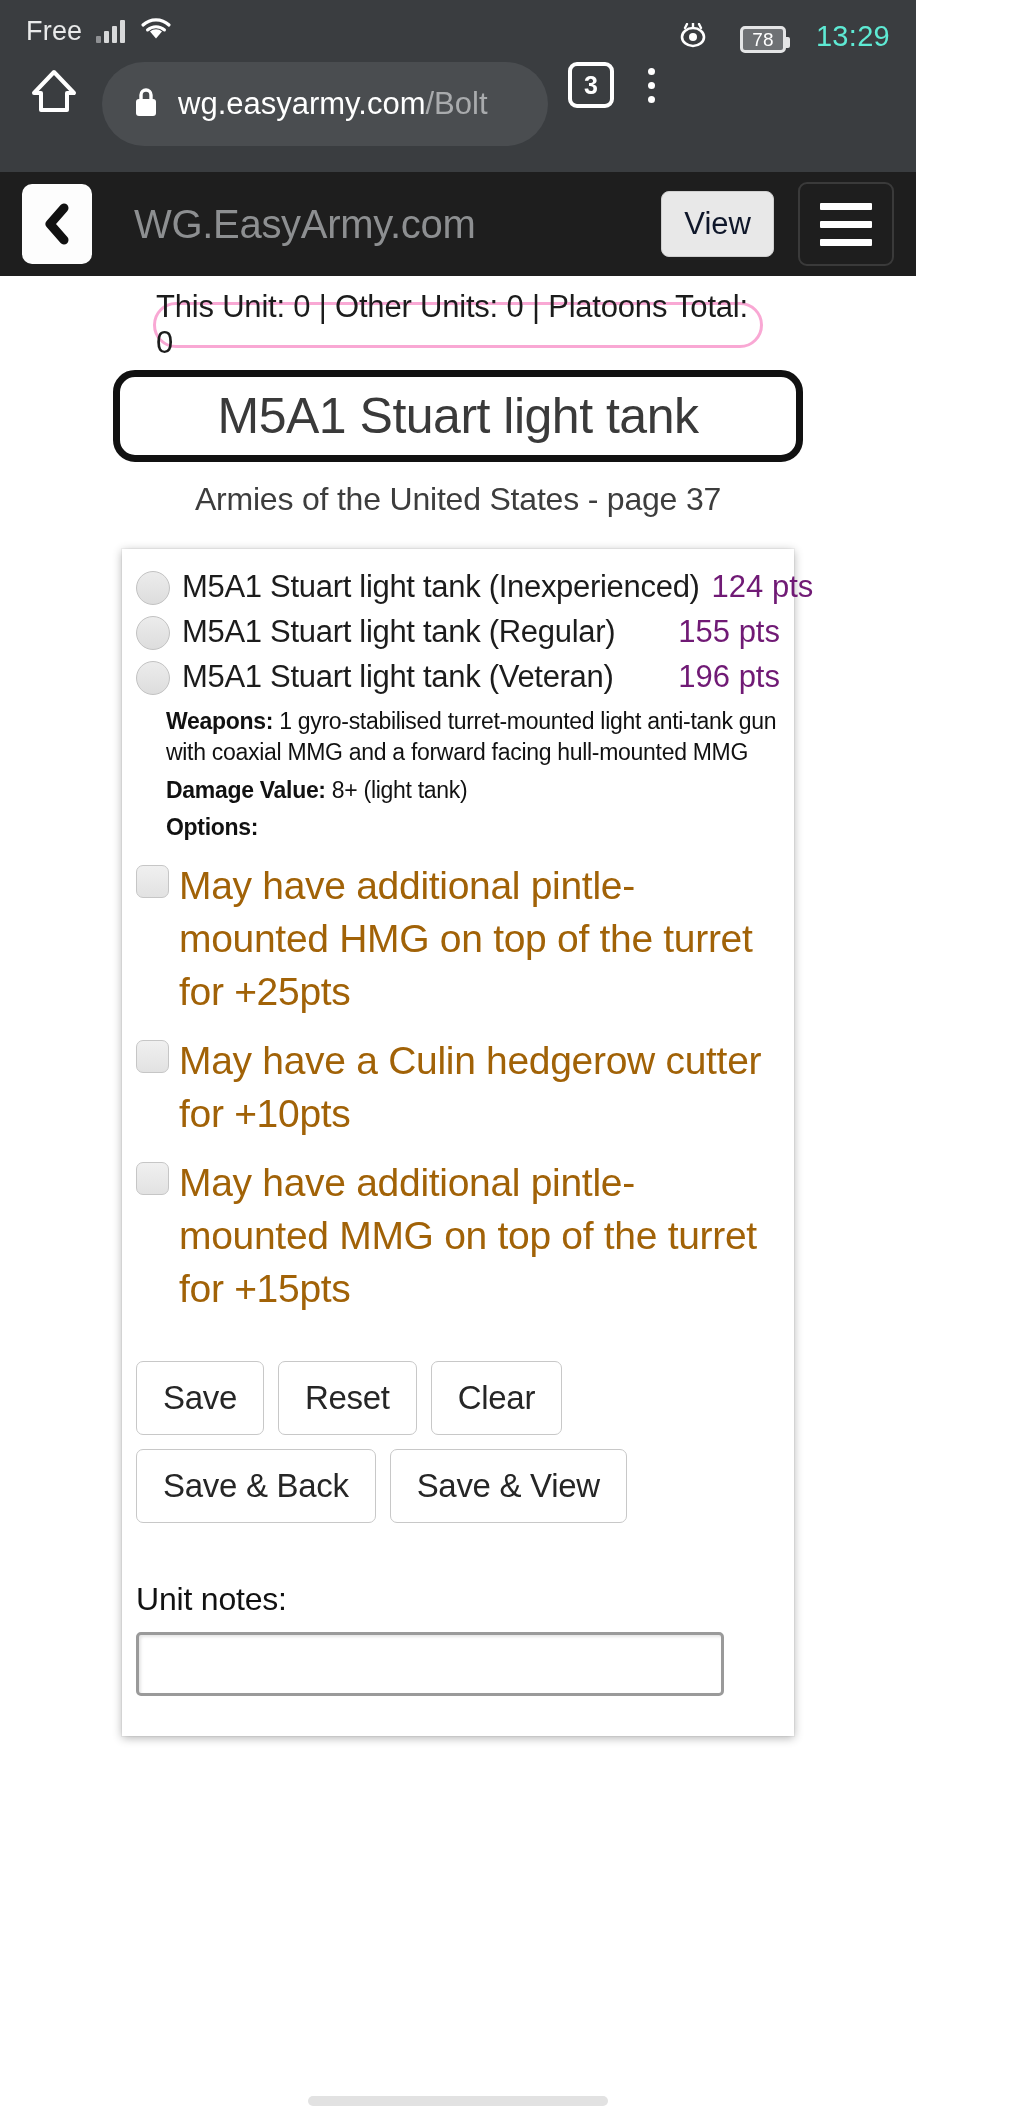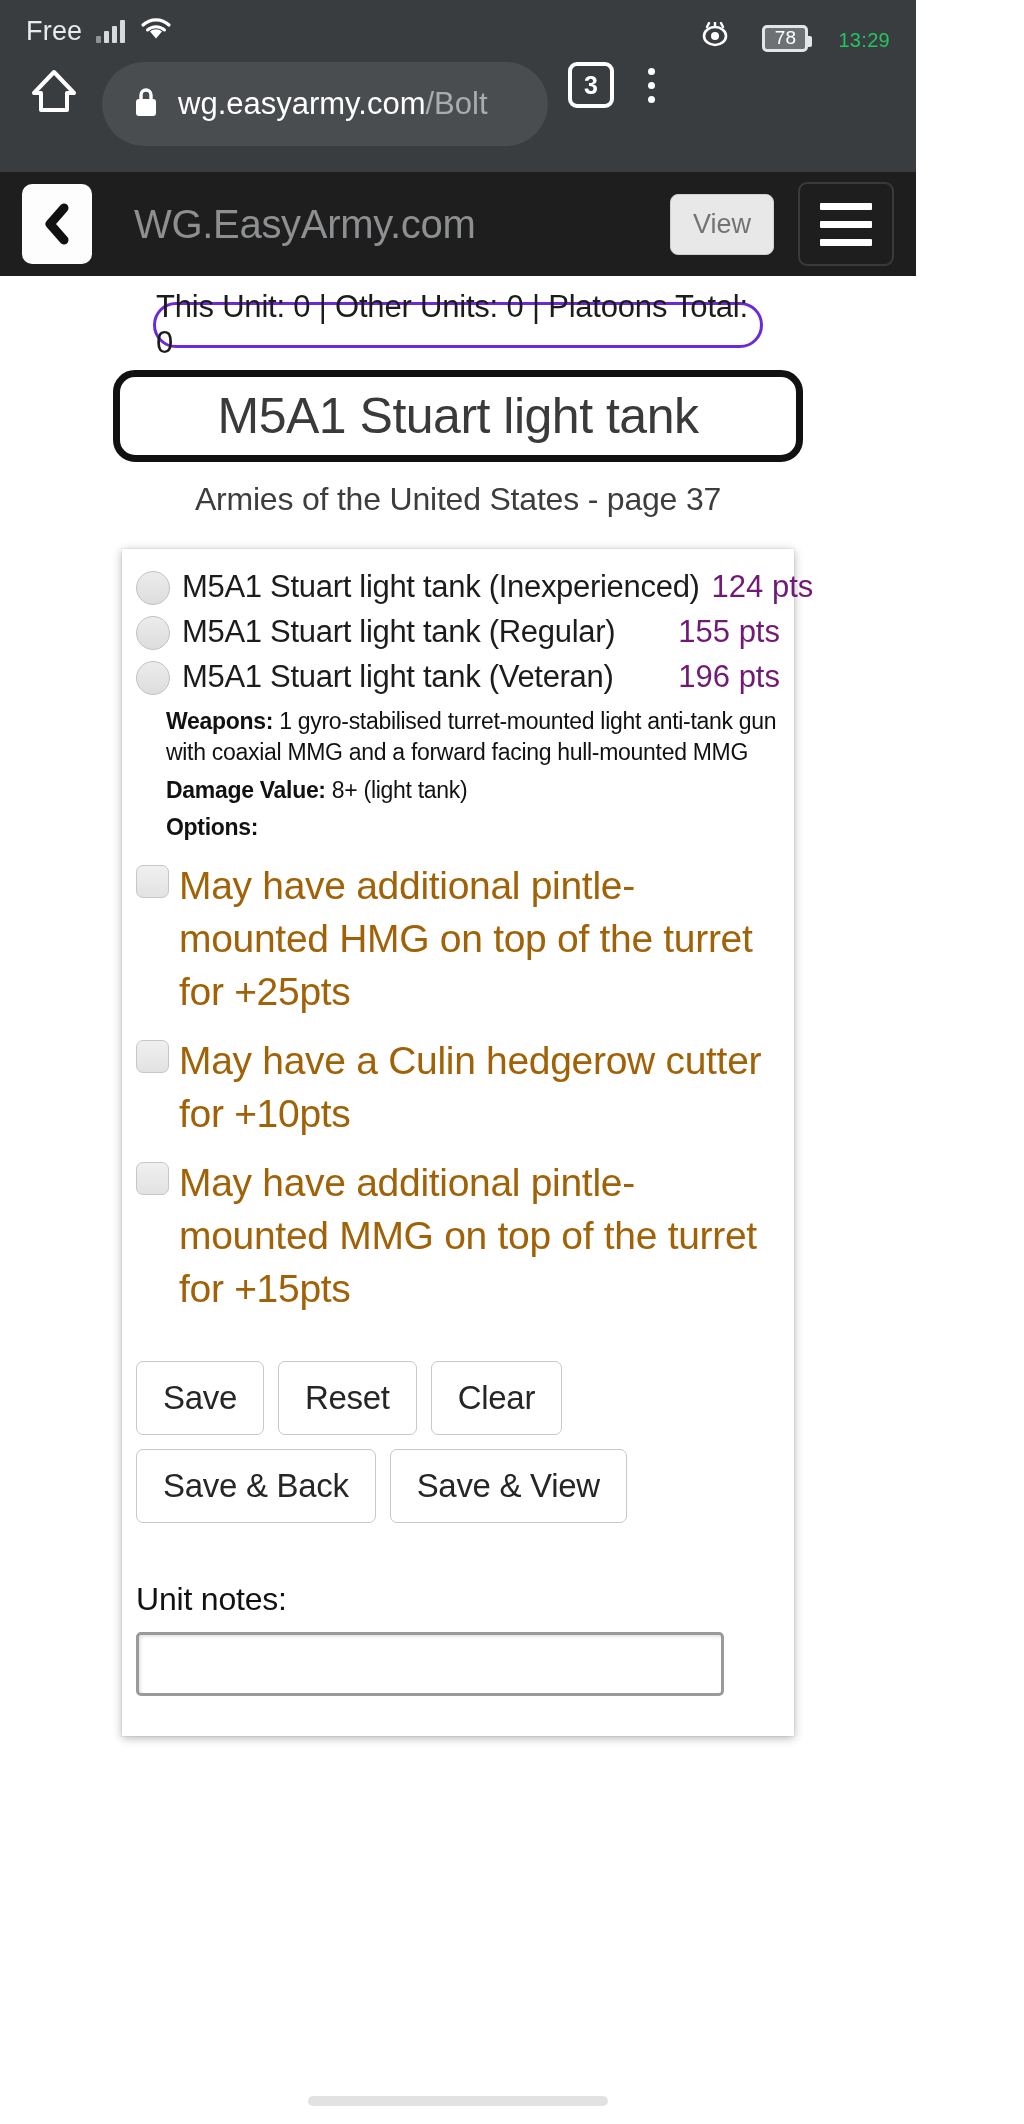--- a/index.html
+++ b/index.html
@@ -12,21 +12,21 @@
   .screen { width: 916px; height: 2124px; position: relative; background:#fff; }
 
   
   .statusbar {
     height: 62px; background:#3a3d40; color:#fff;
     display:flex; align-items:center; padding: 0 26px;
   }
   .sb-left { display:flex; align-items:center; gap:14px; }
   .sb-carrier { font-size:27px; color:#e9eaea; letter-spacing:.2px; }
   .sb-right { margin-left:auto; display:flex; align-items:flex-end; gap:30px;margin-top:11px; }
-  .sb-time { font-size:20px; color:#22c55e; letter-spacing:.3px; }
+  .sb-time { font-size:29px; color:#5eead4; letter-spacing:.3px; }
   .signal { display:flex; align-items:flex-end; gap:3px; height:24px; }
   .signal i { width:5px; background:#d8d9da; display:block; border-radius:1px; }
   .signal i:nth-child(1){ height:7px; background:#8f9194; }
   .signal i:nth-child(2){ height:12px; }
   .signal i:nth-child(3){ height:17px; }
   .signal i:nth-child(4){ height:23px; }
   .batt {
     width:46px; height:27px; border:3px solid #e4e5e6; border-radius:5px;
     display:flex; align-items:center; justify-content:center;
     font-size:19px; color:#fff; position:relative; background:#6e7174;
@@ -58,36 +58,36 @@
     height: 104px; background:#1e1e1e;
     display:flex; align-items:center; padding: 0 22px; gap:0;
   }
   .backbtn {
     width:70px; height:80px; background:#fdfdfd; border-radius:10px;
     display:flex; align-items:center; justify-content:center;
   }
   .backbtn svg { display:block; }
   .apptitle { flex:1; font-size:40px; color:#8d8f91; padding-left:42px; letter-spacing:-.3px; }
   .viewbtn {
-    background:#e8e8e8; color:#737373; font-size:27px;
+    background:#e8e8e8; color:#0f172a; font-size:31px;
     padding: 14px 22px; border-radius:8px; border:1px solid #cfcfcf;
     margin-right: 24px;
   }
   .hamburger {
     width:96px; height:84px; border:2px solid #3a3a3a; border-radius:9px;
     display:flex; flex-direction:column; align-items:center; justify-content:center; gap:11px;
   }
   .hamburger i { width:52px; height:7px; background:#fff; display:block; border-radius:1px; }
 
   
   .page { padding-top: 26px; background:#fff; }
 
   .ptsbar {
     margin: 0 auto; width: 610px; height: 46px;
-    border: 3px solid #6d28d9; border-radius: 24px;
+    border: 3px solid #f9a8d4; border-radius: 24px;
     display:flex; align-items:center; justify-content:center;
     font-size:31px; color:#1c1c1c; letter-spacing:-.2px;
   }
 
   .titlebox {
     margin: 22px auto 0; width: 690px; height: 92px;
     border: 7px solid #111; border-radius: 22px;
     display:flex; align-items:center; justify-content:center;
     font-size:50px; color:#3a3a3a; letter-spacing:-.5px;
   }

